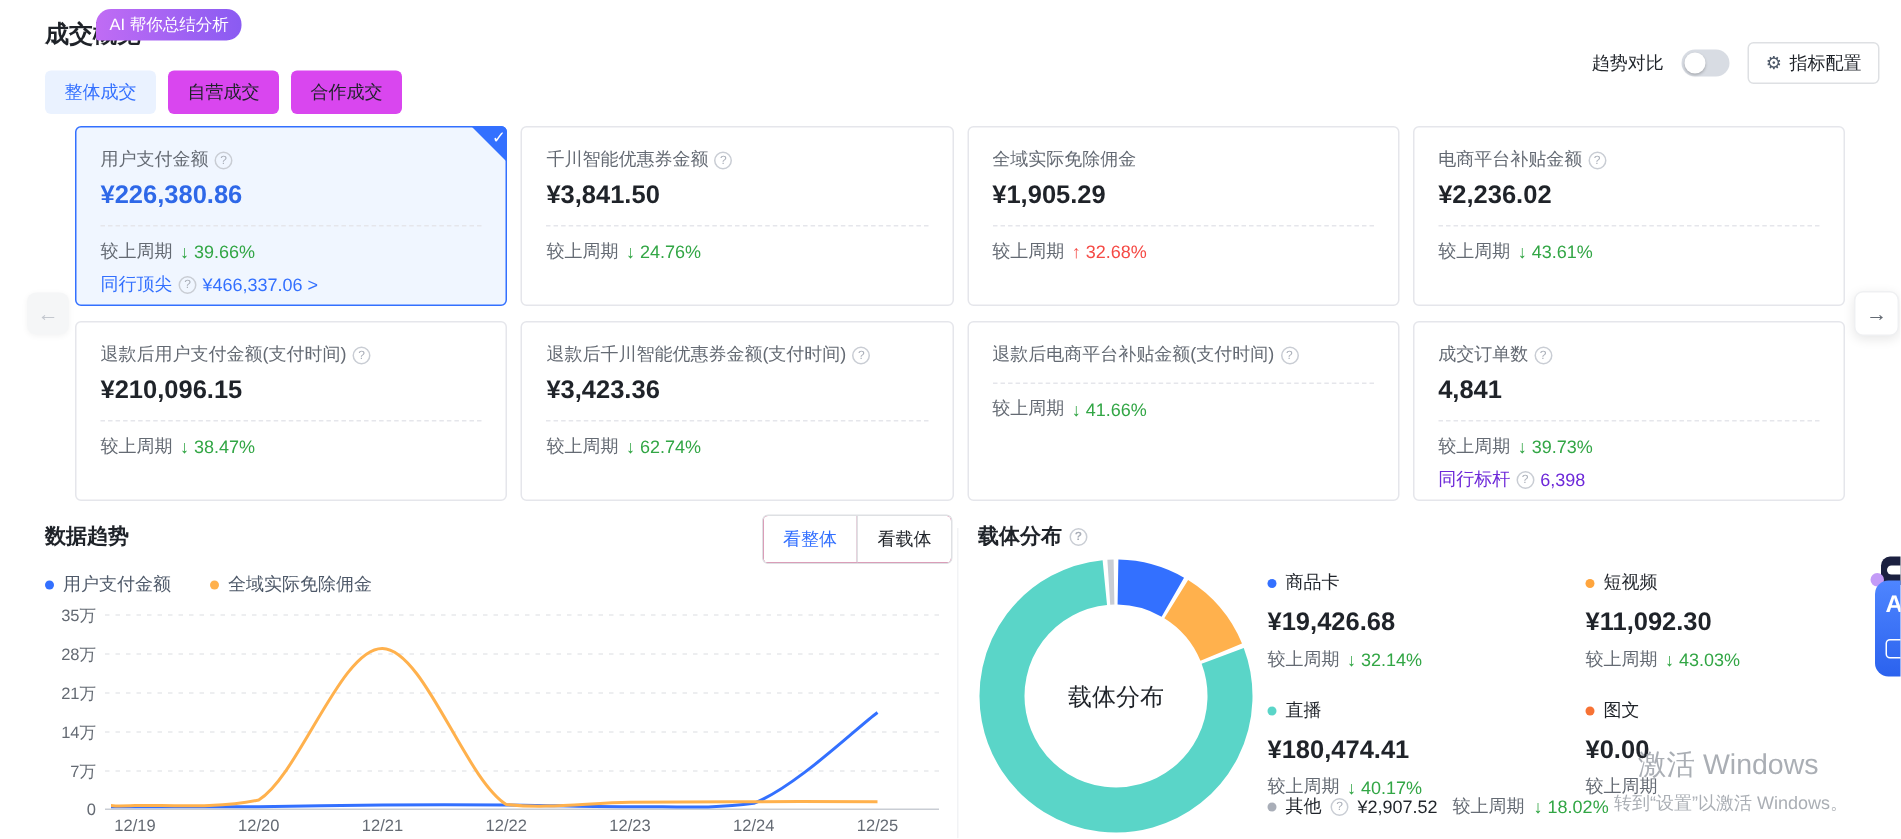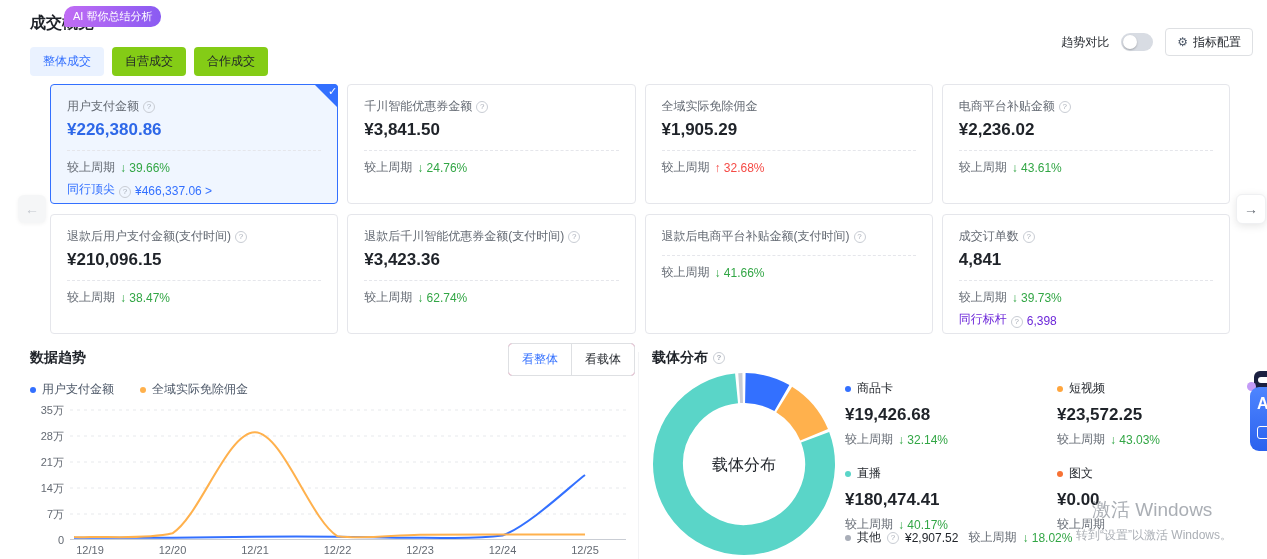--- a/index.html
+++ b/index.html
@@ -16,34 +16,34 @@
     border-radius:10px 10px 10px 2px;white-space:nowrap;z-index:3;
   }
   .header-right{position:absolute;right:14px;top:28px;display:flex;align-items:center;gap:12px;}
   .trend-compare-label{font-size:12px;color:#1F2329;}
   .toggle{width:32px;height:18px;border-radius:9px;background:#D8DCE3;position:relative;cursor:pointer;}
   .toggle .knob{position:absolute;left:2px;top:2px;width:14px;height:14px;border-radius:50%;background:#fff;box-shadow:0 1px 2px rgba(0,0,0,.25);}
   .btn-config{display:flex;align-items:center;gap:5px;height:28px;padding:0 11px;border:1px solid #DEE0E3;border-radius:4px;background:#fff;font-size:12px;color:#1F2329;cursor:pointer;}
   .gear{font-size:12px;color:#4E5969;line-height:1;}
   
   .tabs{position:absolute;left:30px;top:47px;display:flex;gap:8px;}
-  .tab{padding:6px 13px;border-radius:4px;background:#84cc16;font-size:12px;color:#1F2329;cursor:pointer;}
+  .tab{padding:6px 13px;border-radius:4px;background:#d946ef;font-size:12px;color:#1F2329;cursor:pointer;}
   .tab.active{background:#EAF2FF;color:#3370FF;}
   
   .cards-grid{position:absolute;left:50px;top:84px;width:1180px;display:grid;grid-template-columns:repeat(4,1fr);gap:10px 9px;}
   .card{position:relative;height:92px;background:#fff;border:1px solid #E5E6EB;border-radius:4px;padding:13px 16px;cursor:pointer;}
   .card.selected{background:#F0F6FF;border-color:#3370FF;}
   .card-title{display:flex;align-items:center;gap:4px;font-size:12px;color:#646A73;white-space:nowrap;overflow:hidden;}
   .card-value{margin-top:5px;font-size:17px;font-weight:bold;color:#1F2329;}
   .card.selected .card-value{color:#2E68E8;}
   .card-divider{border-top:1px dashed #E5E6EB;margin:10px 0 8px;}
   .card-compare{display:flex;align-items:center;gap:5px;font-size:12px;color:#646A73;}
   .delta.down{color:#32A645;}
   .delta.up{color:#F54A45;}
-  .card-extra{margin-top:5px;font-size:12px;display:flex;align-items:flex-end;gap:4px;}
+  .card-extra{margin-top:5px;font-size:12px;display:flex;align-items:center;gap:4px;}
   .card-extra.link{color:#3370FF;}
   .card-extra.muted{color:#6d28d9;}
   .corner{position:absolute;top:-1px;right:-1px;width:0;height:0;border-top:24px solid #3370FF;border-left:24px solid transparent;border-radius:0 4px 0 0;}
   .corner-check{position:absolute;top:-23px;right:1px;color:#fff;font-size:11px;}
   .info-icon{display:inline-block;box-sizing:border-box;width:12px;height:12px;border:1px solid #C9CDD4;border-radius:50%;font-size:8px;line-height:10px;color:#A9AEB8;text-align:center;flex:none;}
   .info-icon::before{content:"?";}
   
   .nav-btn{position:absolute;width:28px;height:28px;border-radius:6px;display:flex;align-items:center;justify-content:center;font-size:14px;cursor:pointer;}
   .nav-left{left:18px;top:195px;background:#F5F6F7;color:#C4C8CF;box-shadow:0 1px 4px rgba(0,0,0,.05);}
   .nav-right{left:1236px;top:194px;background:#fff;border:1px solid #EFF0F2;color:#646A73;box-shadow:0 2px 8px rgba(0,0,0,.10);}
@@ -306,21 +306,21 @@
         <span class="delta down">↓ 40.17%</span>
       </div>
     </div>
   </div>
 <div class="d-col d-col2" id="dist-col2">
     <div class="d-item">
       <div class="d-name">
         <span class="dot" style="background: rgb(255, 165, 61);"></span>
         <span>短视频</span>
       </div>
-      <div class="d-value">¥23,572.25</div>
+      <div class="d-value">¥11,092.30</div>
       <div class="d-compare">
         <span>较上周期</span>
         <span class="delta down">↓ 43.03%</span>
       </div>
     </div>
     <div class="d-item">
       <div class="d-name">
         <span class="dot" style="background: rgb(247, 114, 52);"></span>
         <span>图文</span>
       </div>

